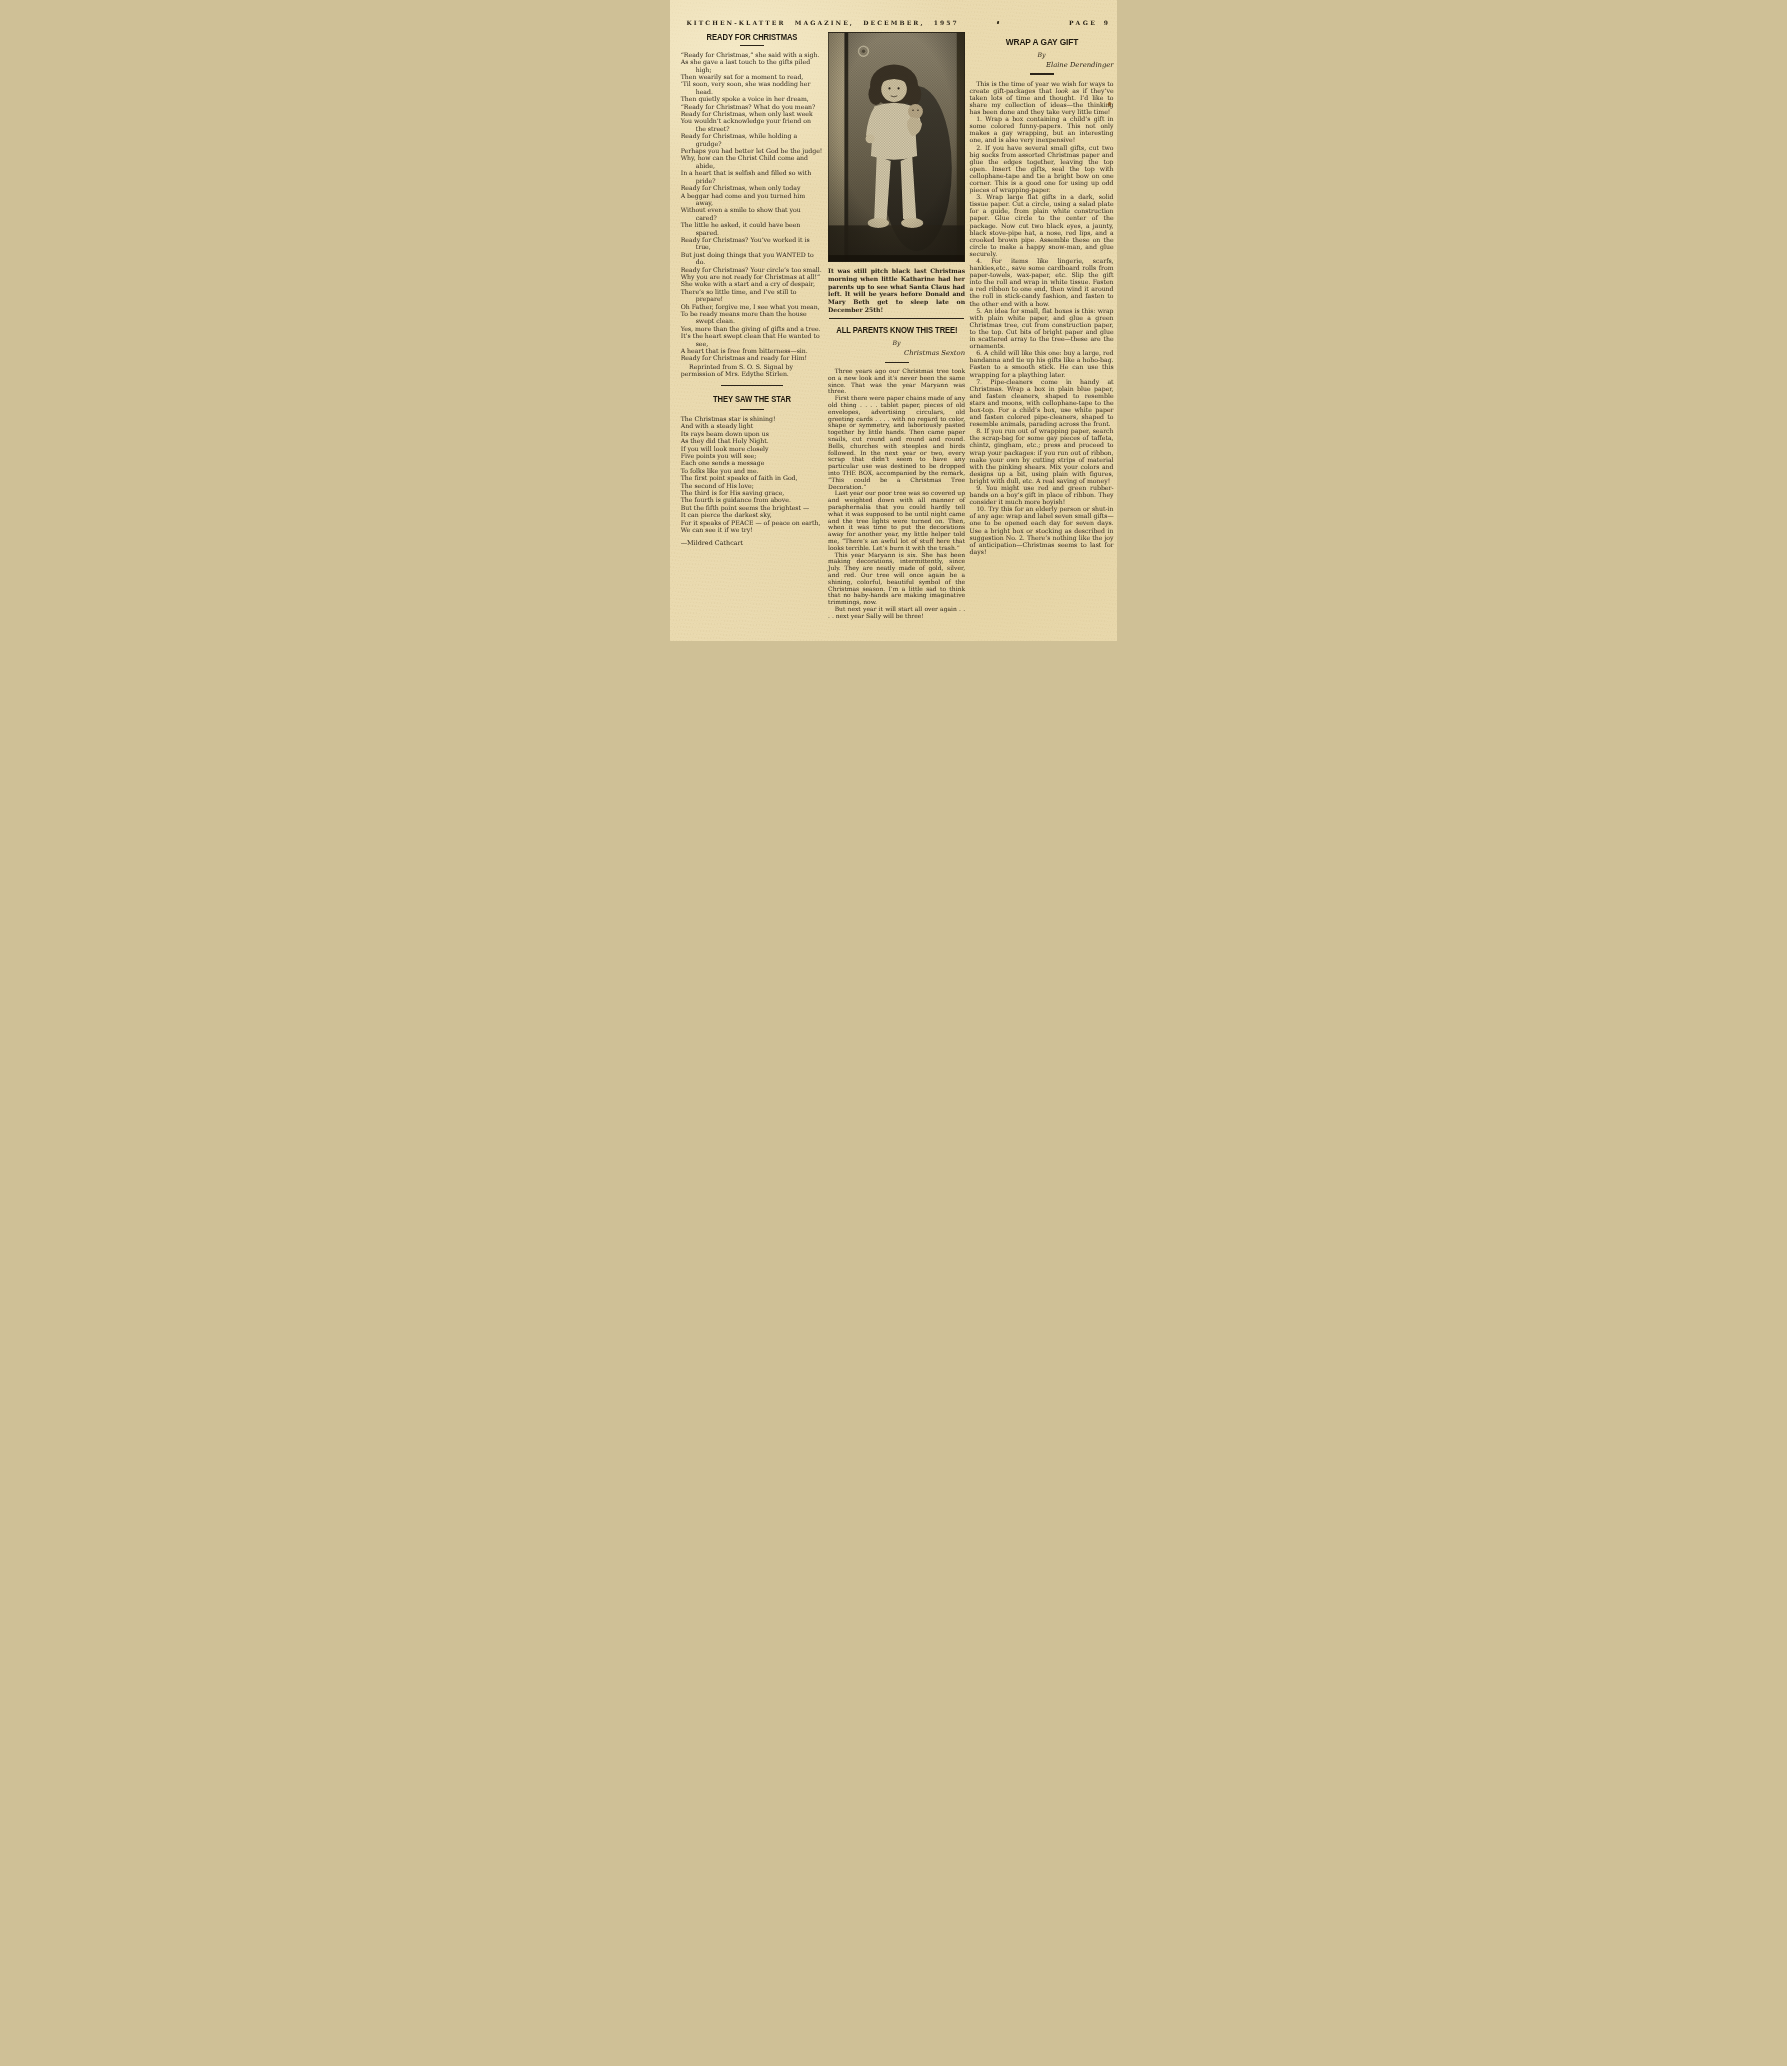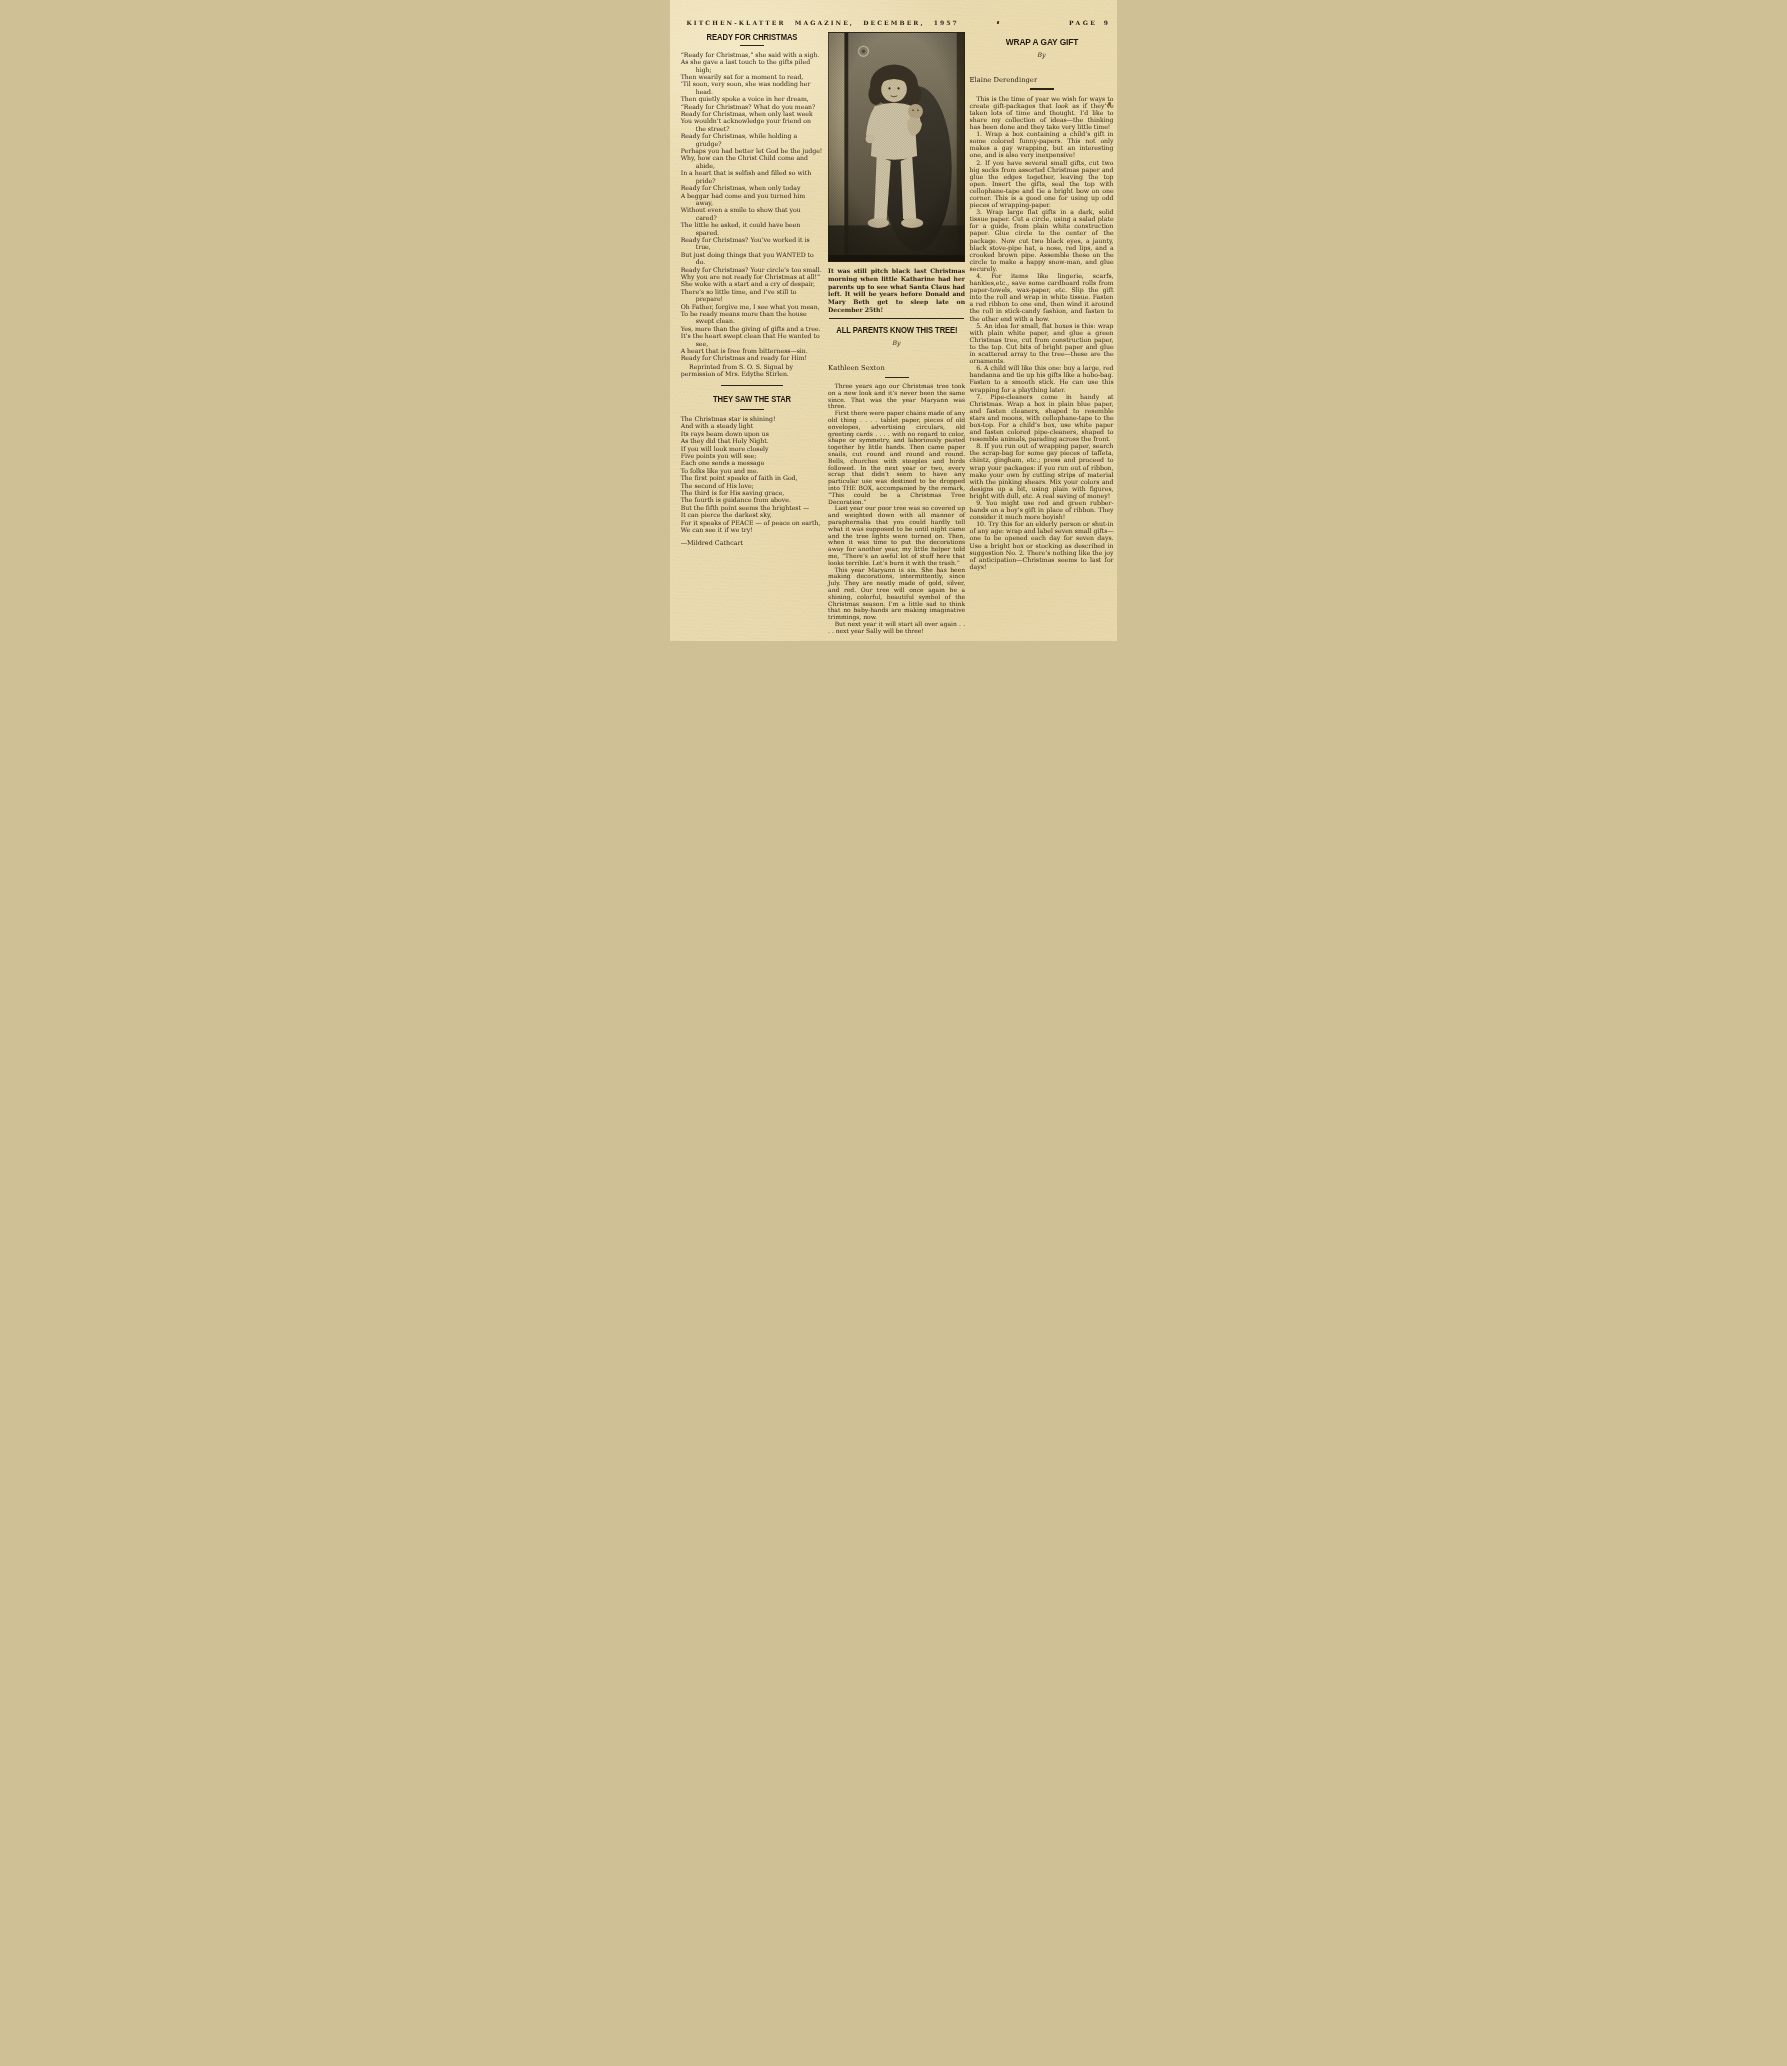--- a/index.html
+++ b/index.html
@@ -48,21 +48,21 @@
   .attr { margin:0.8px 0 0 0; font-size:6.2px; line-height:7.4px; text-indent:8.3px; }
   .byline-right { padding-right:15px; font-size:6.4px; margin-top:5.8px; }
 
   
   .photo { width:137px; height:230px; display:block; }
   .caption {
     margin:5.4px 0 0 0; font-weight:bold; font-size:6.1px; line-height:7.7px;
     text-align:justify;
   }
   .by     { font-style:italic; text-align:center; font-size:6.2px; margin-top:4.1px; }
-  .author { text-align:left; font-size:6.8px; margin-top:18px; }
+  .author { font-style:italic; text-align:right; font-size:6.8px; margin-top:3px; }
   .mid-paras p, .right-paras p, .intro {
     margin:0; text-align:justify; text-indent:6.6px;
   }
   .mid-paras p { font-size:6px; line-height:6.8px; }
   .intro, .right-paras p { font-size:6.2px; line-height:7.1px; }
 
   .speck { position:absolute; }
   .speck.s1 { left:327px; top:20.7px;  width:1.7px; height:3.3px; background:#3a321f; border-radius:0.8px; transform:rotate(12deg); }
   .speck.s2 { left:438px; top:102px; width:3.3px; height:4.1px; background:#84501f; border-radius:50% 40% 55% 50%; opacity:.85; }
   em { font-style:italic; }
@@ -237,21 +237,21 @@
         </g>
         <rect x="0" y="0" width="332" height="556" fill="url(#ht)"></rect>
         <rect x="0" y="0" width="332" height="556" fill="url(#vign)"></rect>
         <rect x="0" y="540" width="332" height="16" fill="#17130b" opacity="0.9"></rect>
         <rect x="0" y="0" width="332" height="556" fill="none" stroke="#241f14" stroke-width="3"></rect>
       </svg>
       <p class="caption">It was still pitch black last Christmas morning when little Katharine had her parents up to see what Santa Claus had left. It will be years before Donald and Mary Beth get to sleep late on December 25th!</p>
       <div class="f-rule"></div>
       <h2 class="headline">ALL PARENTS KNOW THIS TREE!</h2>
       <div class="by">By</div>
-      <div class="author">Kathleen Sexton</div>
+      <div class="author">Christmas Sexton</div>
       <div class="t-rule"></div>
       <div class="mid-paras">
 
           <p>Three years ago our Christmas tree took on a new look and it’s never been the same since. That was the year Maryann was three.</p>
 
           <p>First there were paper chains made of any old thing . . . . tablet paper, pieces of old envelopes, advertising circulars, old greeting cards . . . . with no regard to color, shape or symmetry, and laboriously pasted together by little hands. Then came paper snails, cut round and round and round. Bells, churches with steeples and birds followed. In the next year or two, every scrap that didn’t seem to have any particular use was destined to be dropped into THE BOX, accompanied by the remark, “This could be a Christmas Tree Decoration.”</p>
 
           <p>Last year our poor tree was so covered up and weighted down with all manner of paraphernalia that you could hardly tell what it was supposed to be until night came and the tree lights were turned on. Then, when it was time to put the decorations away for another year, my little helper told me, “There’s an awful lot of stuff here that looks terrible. Let’s burn it with the trash.”</p>
 
           <p>This year Maryann is six. She has been making decorations, intermittently, since July. They are neatly made of gold, silver, and red. Our tree will once again be a shining, colorful, beautiful symbol of the Christmas season. I’m a little sad to think that no baby-hands are making imaginative trimmings, now.</p>

